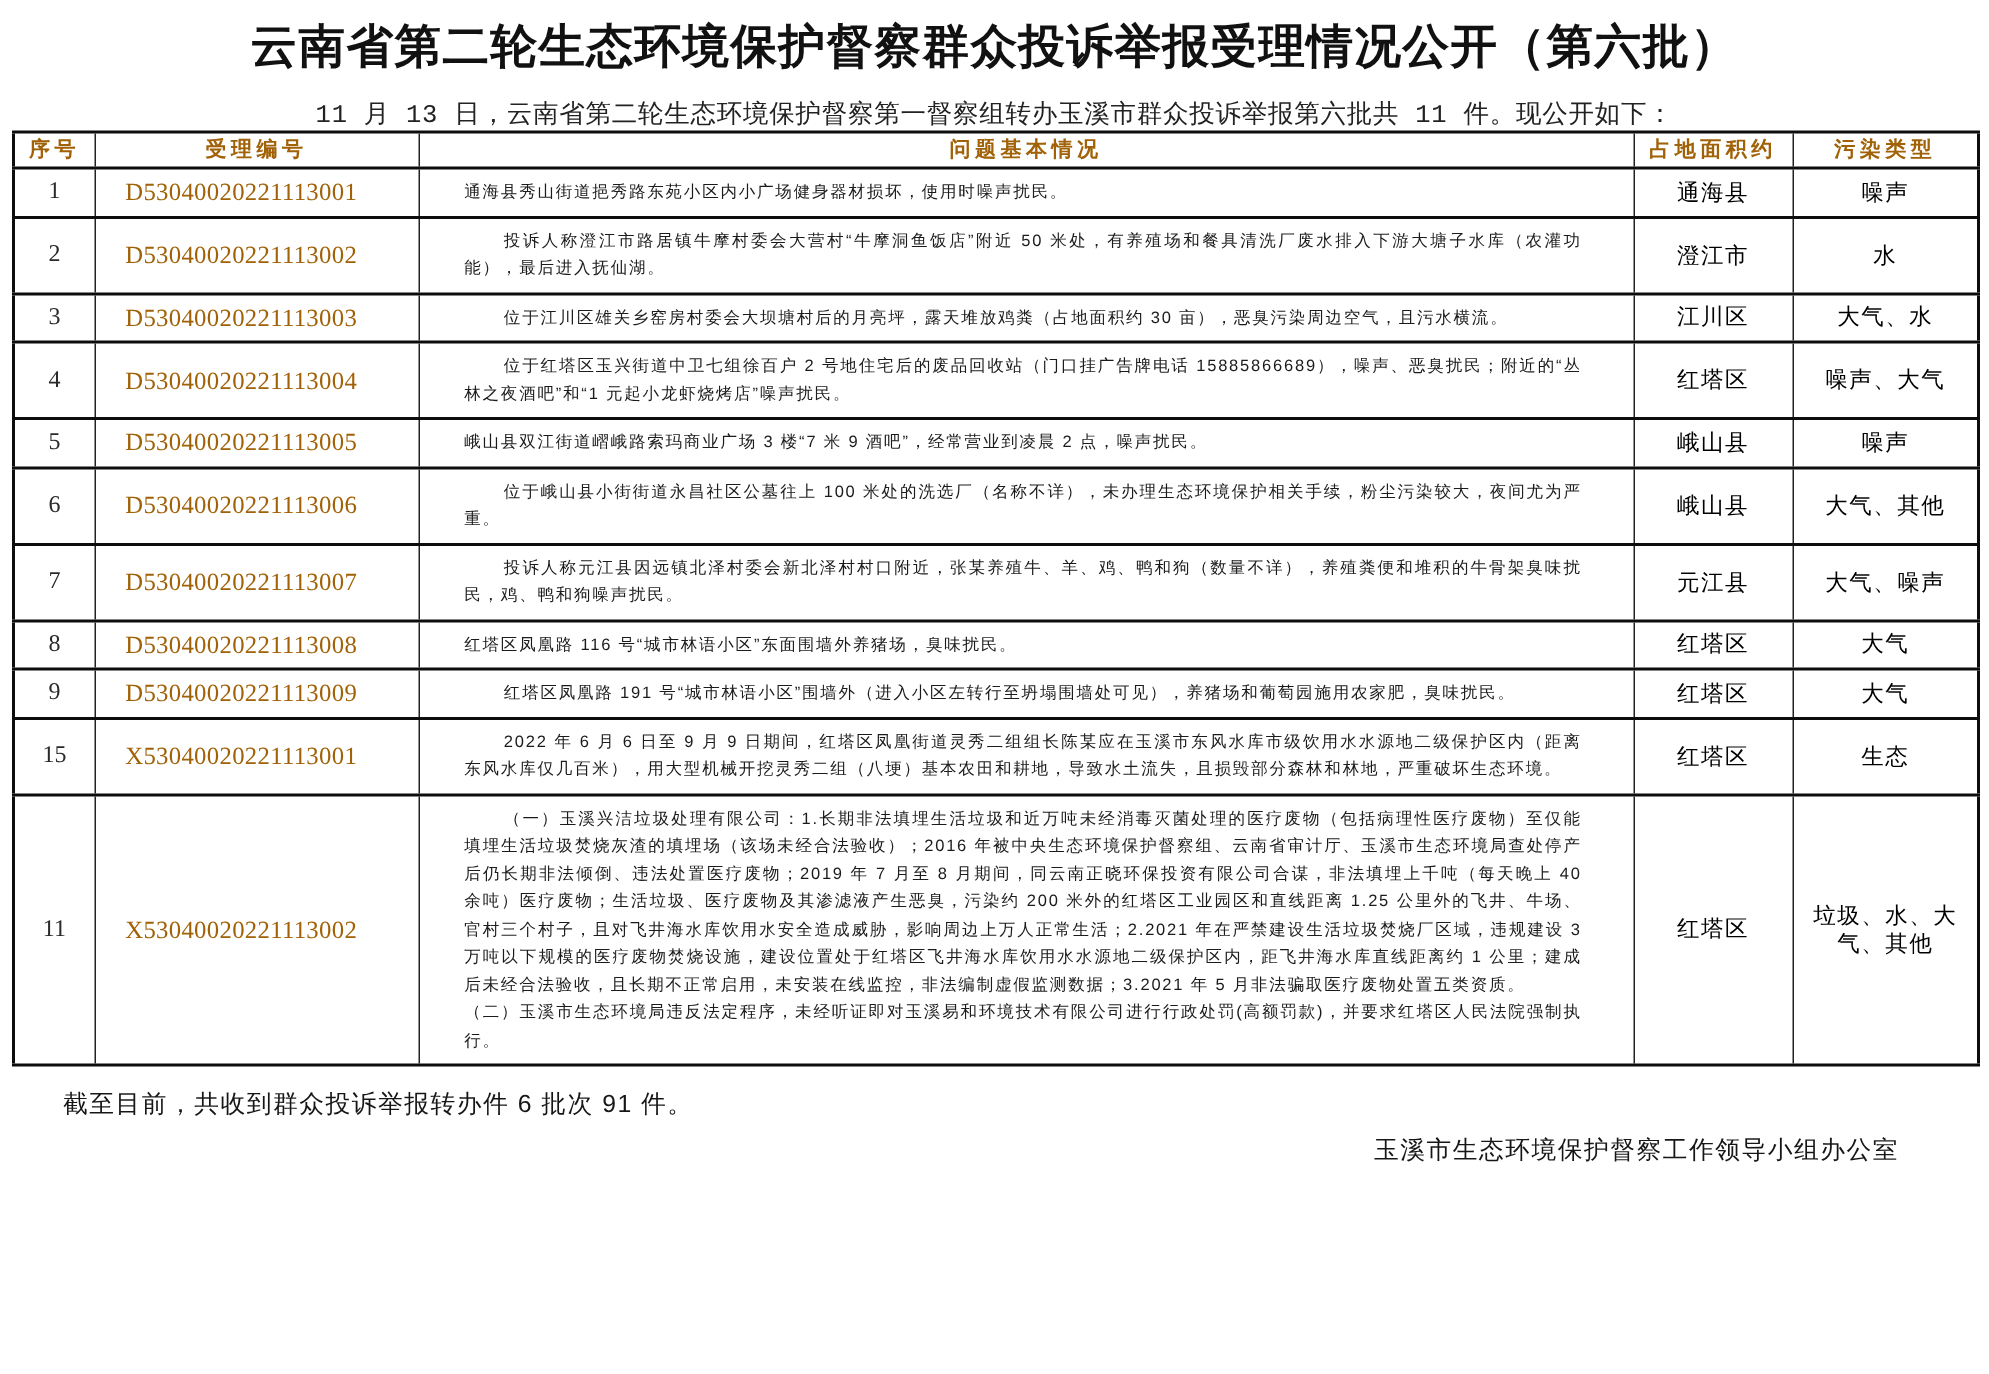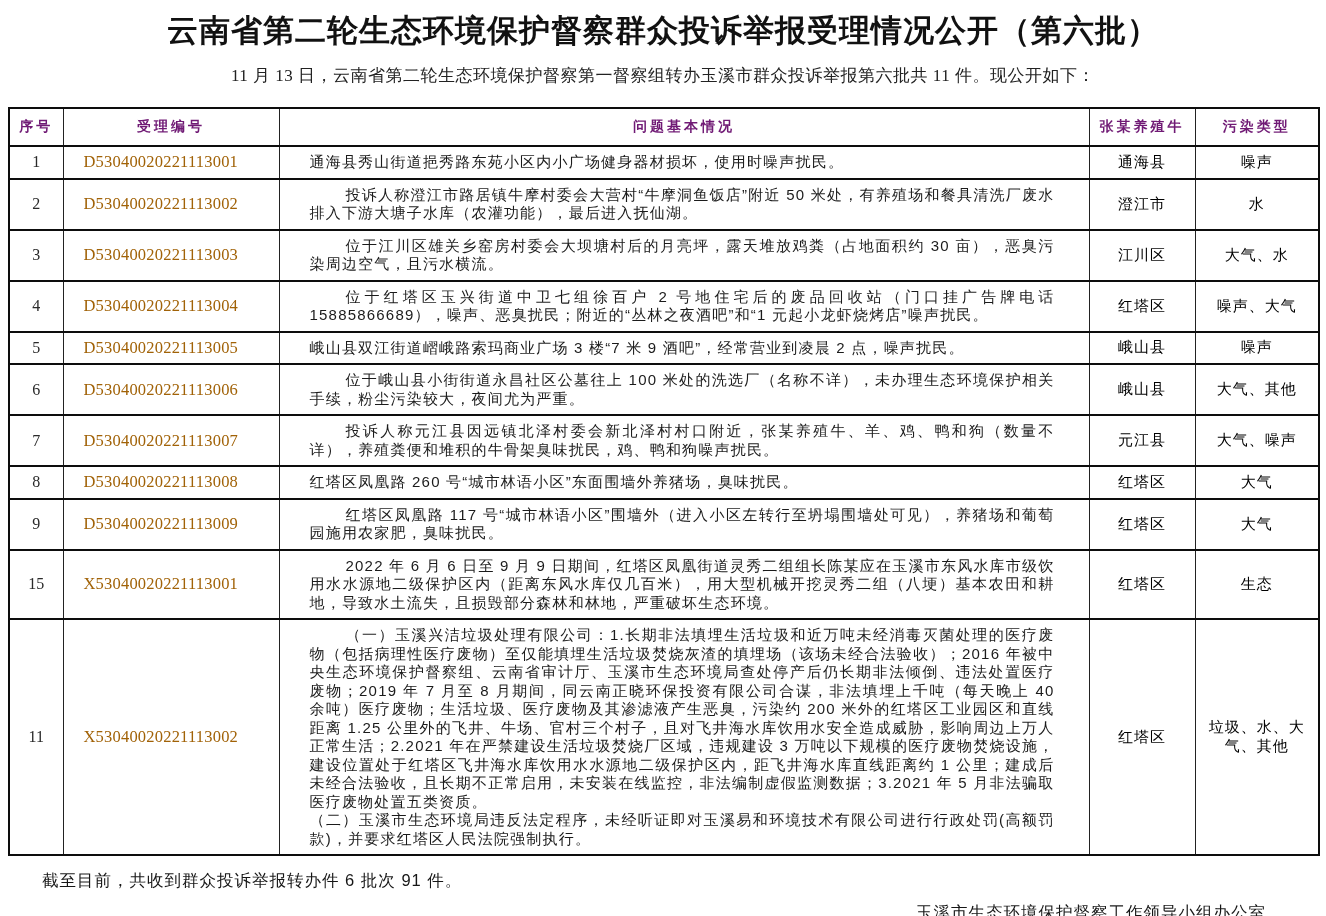--- a/index.html
+++ b/index.html
@@ -19,26 +19,26 @@
     text-align: center;
     font-family: Liberation Serif, serif;
     font-weight: 700;
     font-size: 31px;
     letter-spacing: 1px;
     color: #111;
     margin-top: 2px;
   }
   .doc-subtitle {
     text-align: center;
-    font-family: Liberation Serif, serif;
+    font-family: Liberation Mono, monospace;
     font-size: 17px;
     letter-spacing: 0.5px;
     color: #222;
     margin-top: 12px;
-    margin-bottom: 20px;
+    margin-bottom: 0;
   }
   table.complaints {
     width: 1310px;
     border-collapse: collapse;
     table-layout: fixed;
     border: 2px solid #0d0d0d;
   }
   table.complaints th, table.complaints td {
     border-left: 1px solid #222;
     border-right: 1px solid #222;
@@ -48,40 +48,40 @@
   }
   col.c-seq    { width: 54px; }
   col.c-id     { width: 216px; }
   col.c-issue  { width: 810px; }
   col.c-region { width: 106px; }
   col.c-type   { width: 124px; }
   table.complaints th {
     font-size: 14px;
     font-weight: 700;
     letter-spacing: 3px;
-    color: #701a75;
-    height: 38px;
+    color: #a16207;
+    height: 24px;
     text-align: center;
   }
   td.cell-seq {
     font-family: "Liberation Serif", "DejaVu Serif", serif;
     font-size: 16px;
     color: #2a2a2a;
     text-align: center;
   }
   td.cell-id {
     font-family: "Liberation Serif", "DejaVu Serif", serif;
     font-size: 16.5px;
     color: #a16207;
     text-align: left;
     padding-left: 20px;
     letter-spacing: 0.2px;
   }
   td.cell-issue {
-    font-size: 15px;
+    font-size: 11px;
     line-height: 18.5px;
     letter-spacing: 1.2px;
     color: #1b1b1b;
     text-align: justify;
     padding: 6px 34px 6px 30px;
   }
   td.cell-issue .para { text-align: justify; }
   td.cell-issue .para.indent { text-indent: 2.4em; }
   td.cell-region, td.cell-type {
     font-size: 15px;
@@ -128,21 +128,21 @@
         <col class="c-id">
         <col class="c-issue">
         <col class="c-region">
         <col class="c-type">
     </colgroup>
     <thead>
       <tr id="header-row">
           <th>序号</th>
           <th>受理编号</th>
           <th>问题基本情况</th>
-          <th>张某养殖牛</th>
+          <th>占地面积约</th>
           <th>污染类型</th>
         </tr>
     </thead>
     <tbody id="table-body">
         <tr>
           <td class="cell-seq">1</td>
           <td class="cell-id">D53040020221113001</td>
           <td class="cell-issue">
             <div class="para">通海县秀山街道挹秀路东苑小区内小广场健身器材损坏，使用时噪声扰民。</div>
           </td>
@@ -200,30 +200,30 @@
           <td class="cell-issue">
             <div class="para indent">投诉人称元江县因远镇北泽村委会新北泽村村口附近，张某养殖牛、羊、鸡、鸭和狗（数量不详），养殖粪便和堆积的牛骨架臭味扰民，鸡、鸭和狗噪声扰民。</div>
           </td>
           <td class="cell-region">元江县</td>
           <td class="cell-type">大气、噪声</td>
         </tr>
         <tr>
           <td class="cell-seq">8</td>
           <td class="cell-id">D53040020221113008</td>
           <td class="cell-issue">
-            <div class="para">红塔区凤凰路 260 号“城市林语小区”东面围墙外养猪场，臭味扰民。</div>
+            <div class="para">红塔区凤凰路 116 号“城市林语小区”东面围墙外养猪场，臭味扰民。</div>
           </td>
           <td class="cell-region">红塔区</td>
           <td class="cell-type">大气</td>
         </tr>
         <tr>
           <td class="cell-seq">9</td>
           <td class="cell-id">D53040020221113009</td>
           <td class="cell-issue">
-            <div class="para indent">红塔区凤凰路 117 号“城市林语小区”围墙外（进入小区左转行至坍塌围墙处可见），养猪场和葡萄园施用农家肥，臭味扰民。</div>
+            <div class="para indent">红塔区凤凰路 191 号“城市林语小区”围墙外（进入小区左转行至坍塌围墙处可见），养猪场和葡萄园施用农家肥，臭味扰民。</div>
           </td>
           <td class="cell-region">红塔区</td>
           <td class="cell-type">大气</td>
         </tr>
         <tr>
           <td class="cell-seq">15</td>
           <td class="cell-id">X53040020221113001</td>
           <td class="cell-issue">
             <div class="para indent">2022 年 6 月 6 日至 9 月 9 日期间，红塔区凤凰街道灵秀二组组长陈某应在玉溪市东风水库市级饮用水水源地二级保护区内（距离东风水库仅几百米），用大型机械开挖灵秀二组（八埂）基本农田和耕地，导致水土流失，且损毁部分森林和林地，严重破坏生态环境。</div>
           </td>

